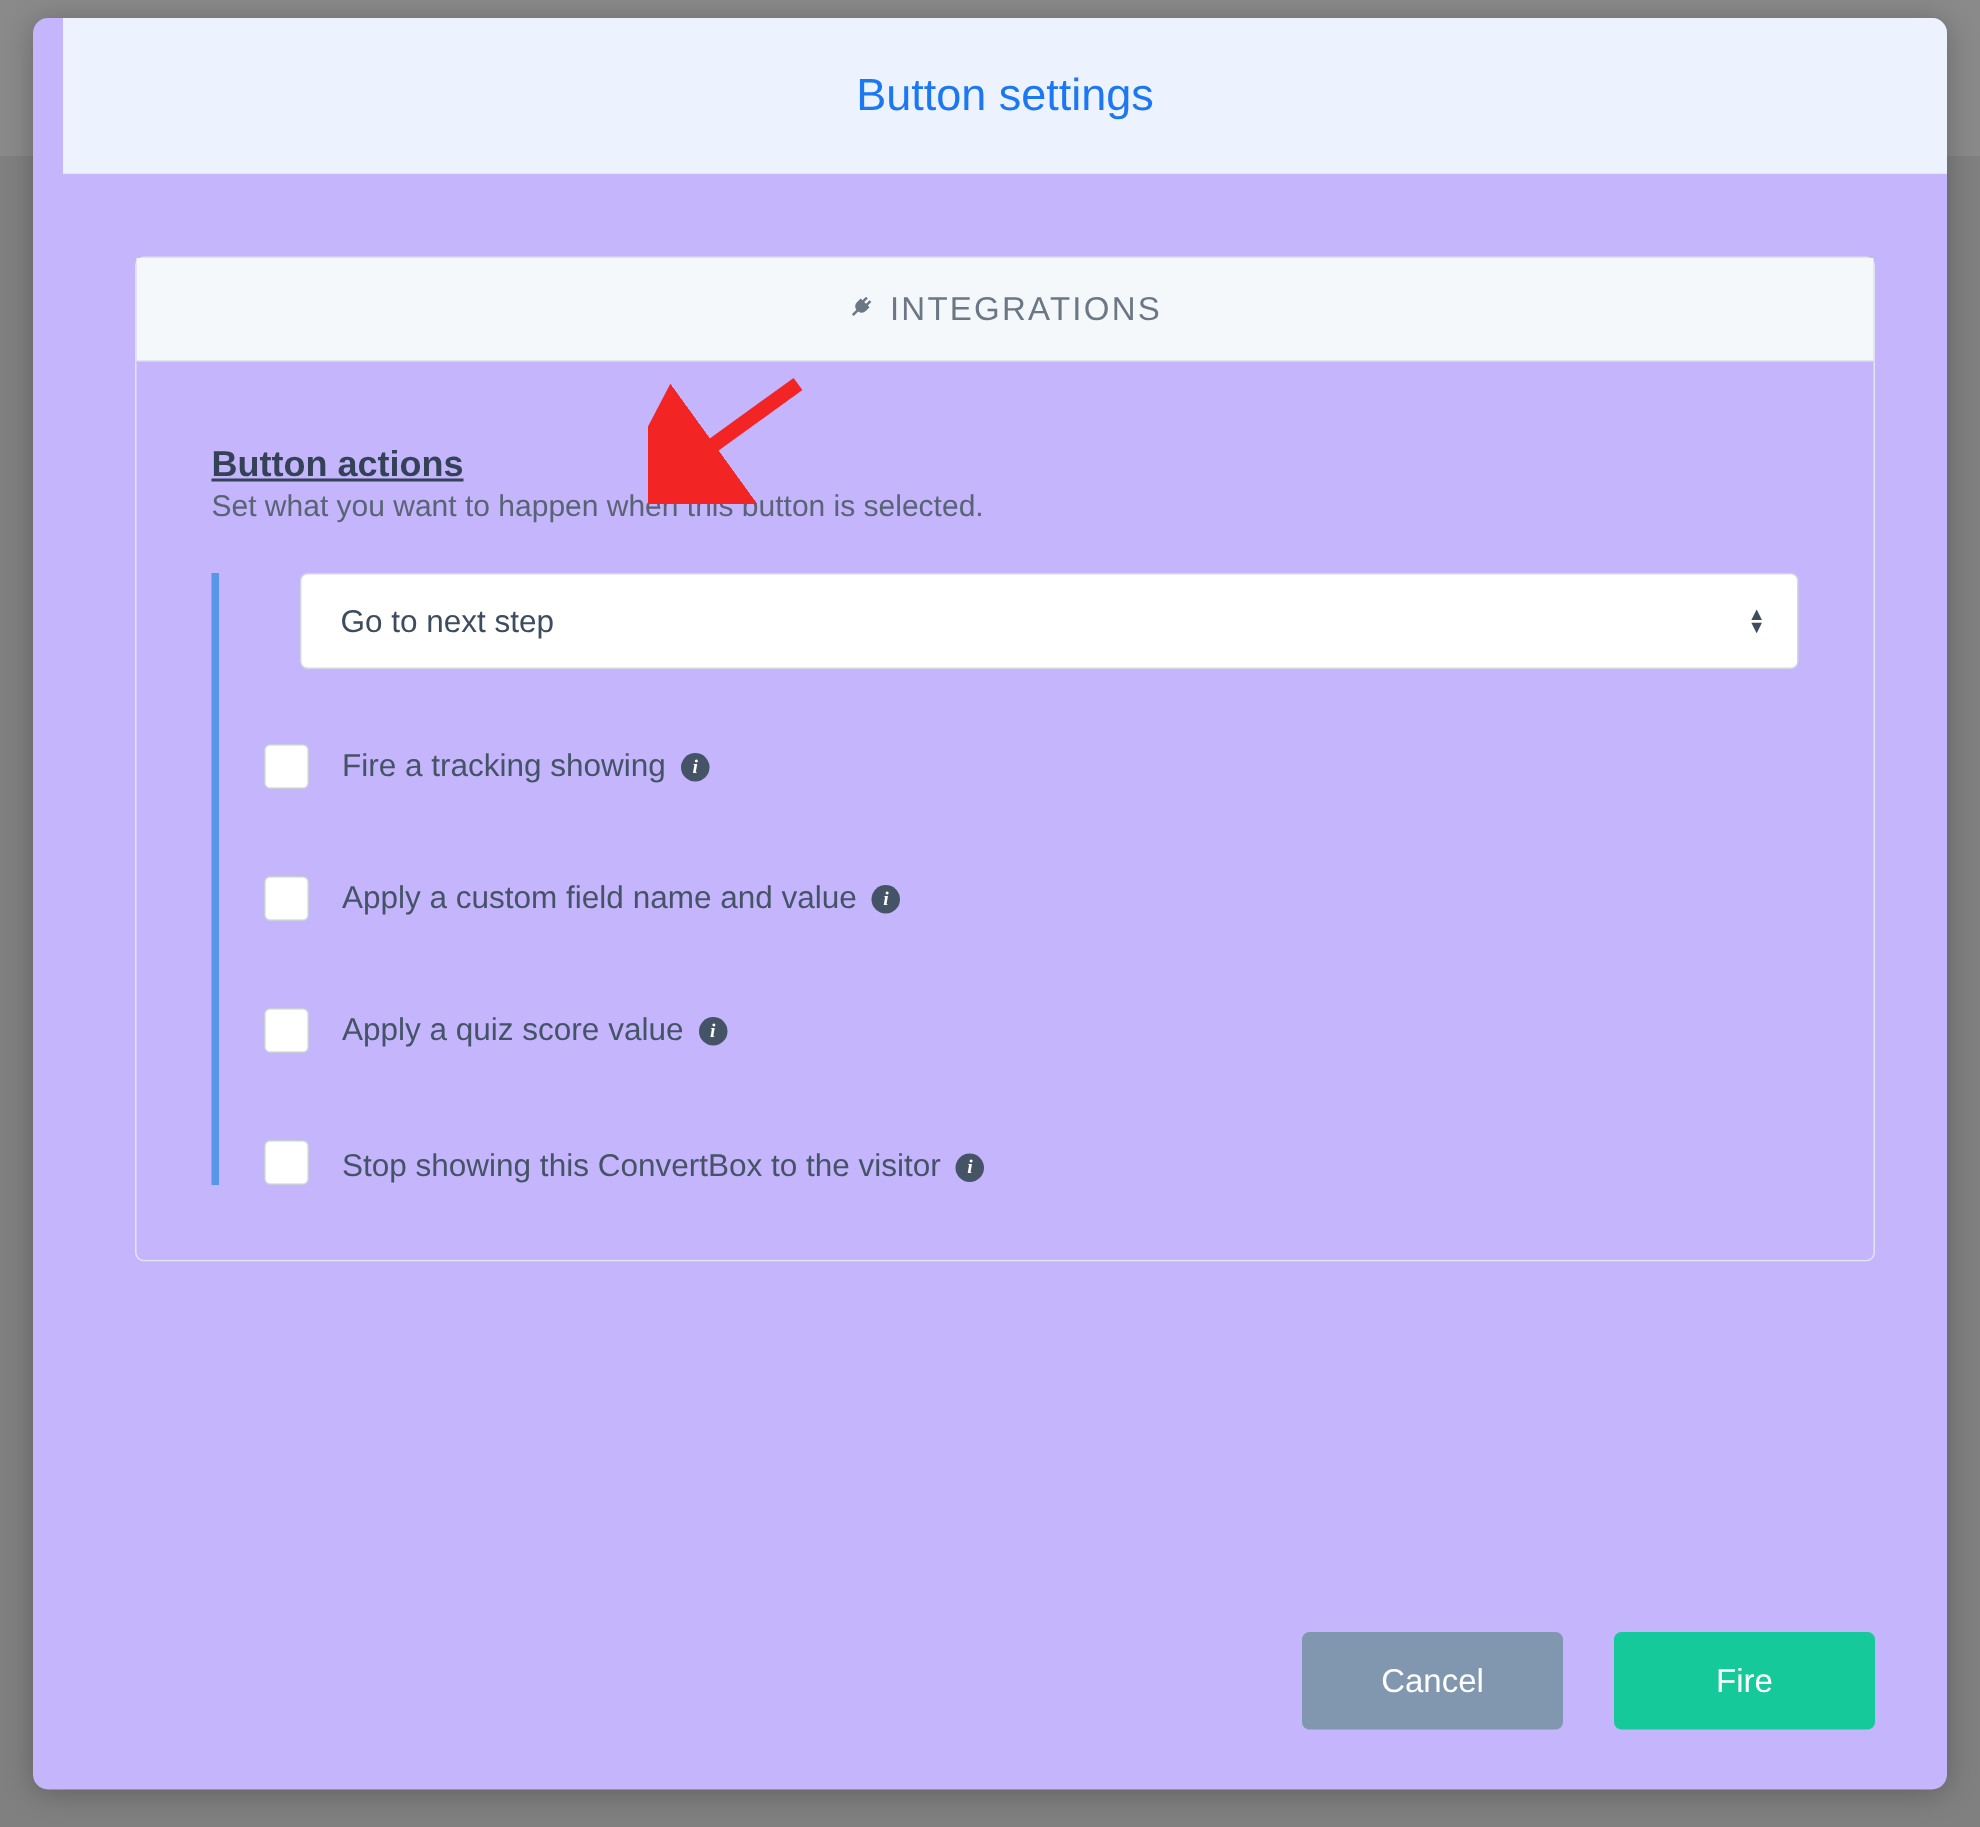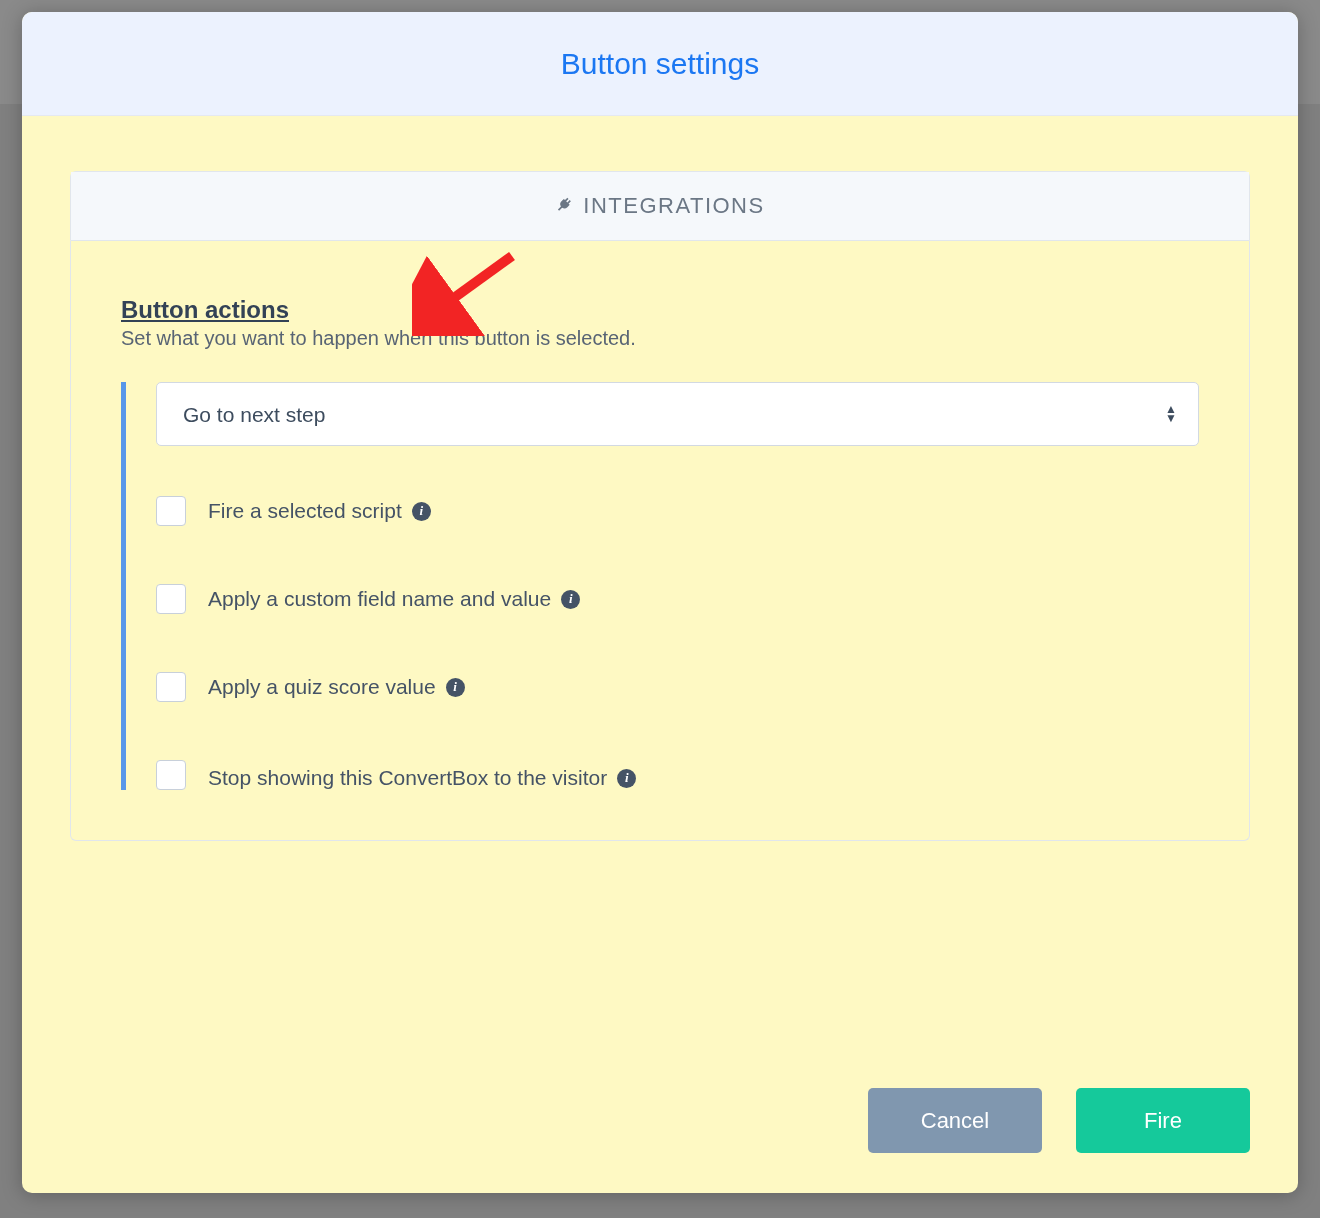--- a/index.html
+++ b/index.html
@@ -16,24 +16,25 @@
       top: 0; left: 0; right: 0;
       height: 104px;
       background: #8a8a8a;
     }
     .modal {
       position: absolute;
       top: 12px;
       left: 22px;
       right: 22px;
       bottom: 25px;
-      background: #fef9c3;
+      background: #c4b5fd;
       border-radius: 10px;
       box-shadow: 0 2px 20px rgba(0,0,0,0.25);
       overflow: hidden;
+      padding-left: 20px;
     }
     .modal-header {
       background: #ecf2fe;
       height: 104px;
       display: flex;
       align-items: center;
       justify-content: center;
       border-bottom: 1px solid #e5e9f0;
     }
     .modal-title {
@@ -96,20 +97,21 @@
       color: #586474;
       margin-bottom: 32px;
     }
     .left-accent {
       border-left: 5px solid #5797e9;
       padding-left: 30px;
     }
     .select-wrap {
       position: relative;
       margin-bottom: 50px;
+      margin-left: 24px;
     }
     .select {
       width: 100%;
       height: 64px;
       border: 1px solid #d2d9e2;
       border-radius: 5px;
       padding: 0 50px 0 26px;
       font-size: 21px;
       color: #3d4c5e;
       background: #fff;
@@ -231,21 +233,21 @@
         <div class="select-wrap">
           <select class="select">
             <option>Go to next step</option>
           </select>
           <div class="select-arrows">▲<br>▼</div>
         </div>
 
         <div class="checkbox-row">
           <div class="checkbox"></div>
           <div class="checkbox-label">
-            <span>Fire a selected script</span>
+            <span>Fire a tracking showing</span>
             <span class="info-icon">i</span>
           </div>
         </div>
 
         <div class="checkbox-row">
           <div class="checkbox"></div>
           <div class="checkbox-label">
             <span>Apply a custom field name and value</span>
             <span class="info-icon">i</span>
           </div>

